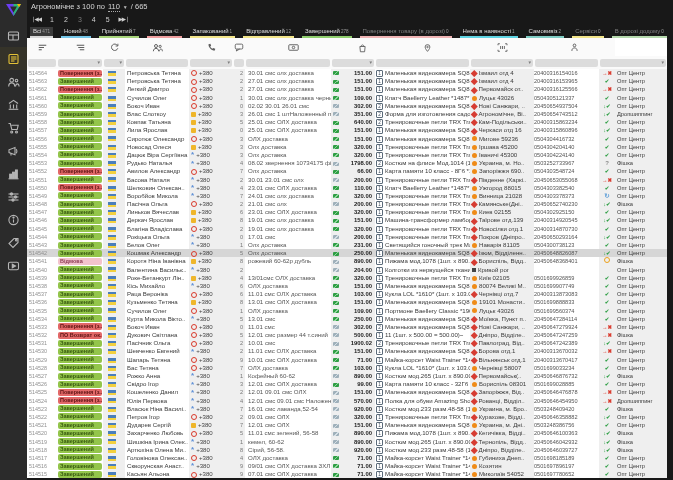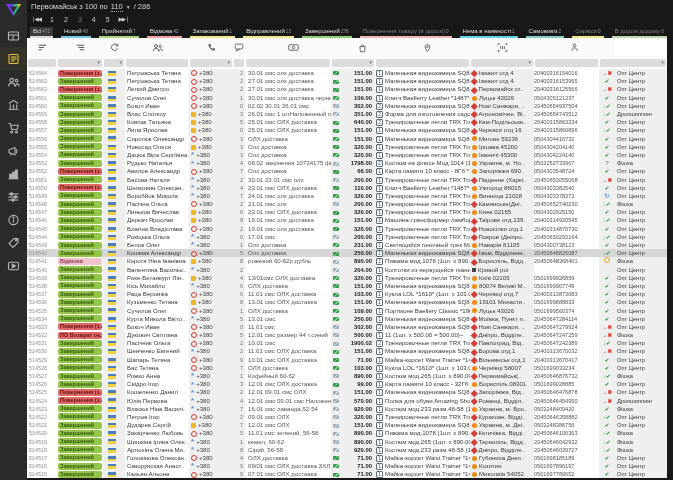--- a/index.html
+++ b/index.html
@@ -163,24 +163,24 @@
           <rect x="1" y="2.2" width="10" height="7.6" rx="1.5"></rect>
           <path d="M4.8 4.2v3.6L8 6z" fill="currentColor"></path>
         </svg>
       </div>
     </div>
 </div>
 
 <div class="main">
 
   <div class="titlebar">
-    <span>Первомайськ з 100 по</span>
+    <span>Агрономічне з 100 по</span>
     <span class="uval">110</span>
     <span class="caret">▼</span>
-    <span>/ 286</span>
+    <span>/ 665</span>
   </div>
 
   <div class="pager">
     <span class="nav">❘◀◀</span>
     <span id="pages" style="display: inline-flex; gap: 10px;">
         <span class="page">1</span>
         <span class="page">2</span>
         <span class="page current">3</span>
         <span class="page">4</span>
         <span class="page">5</span>

